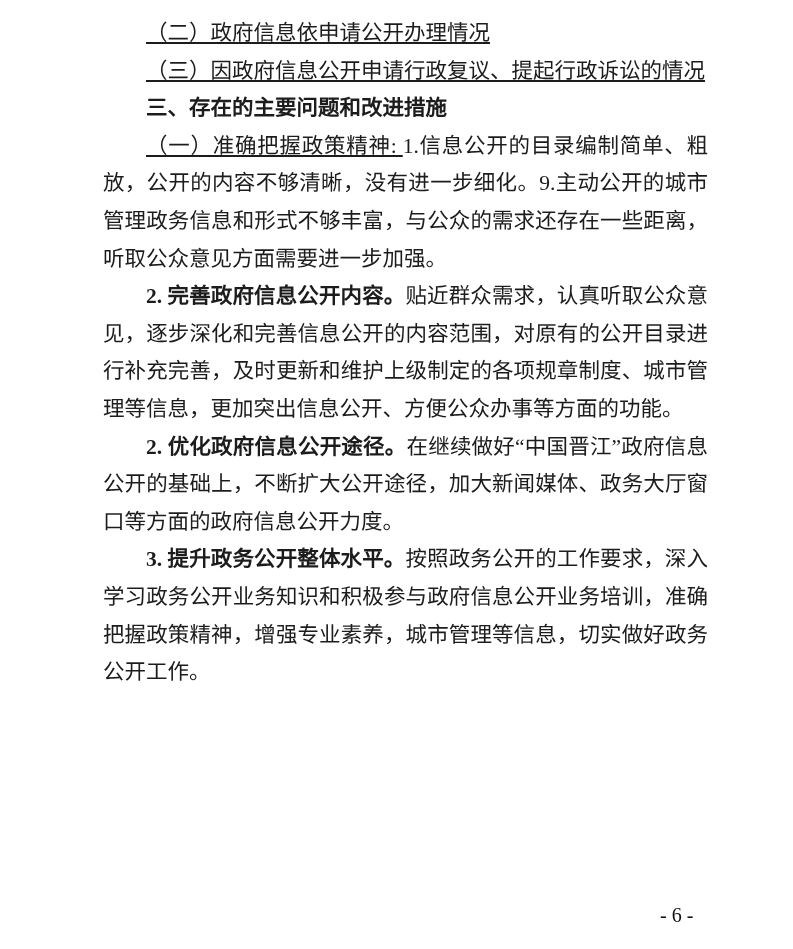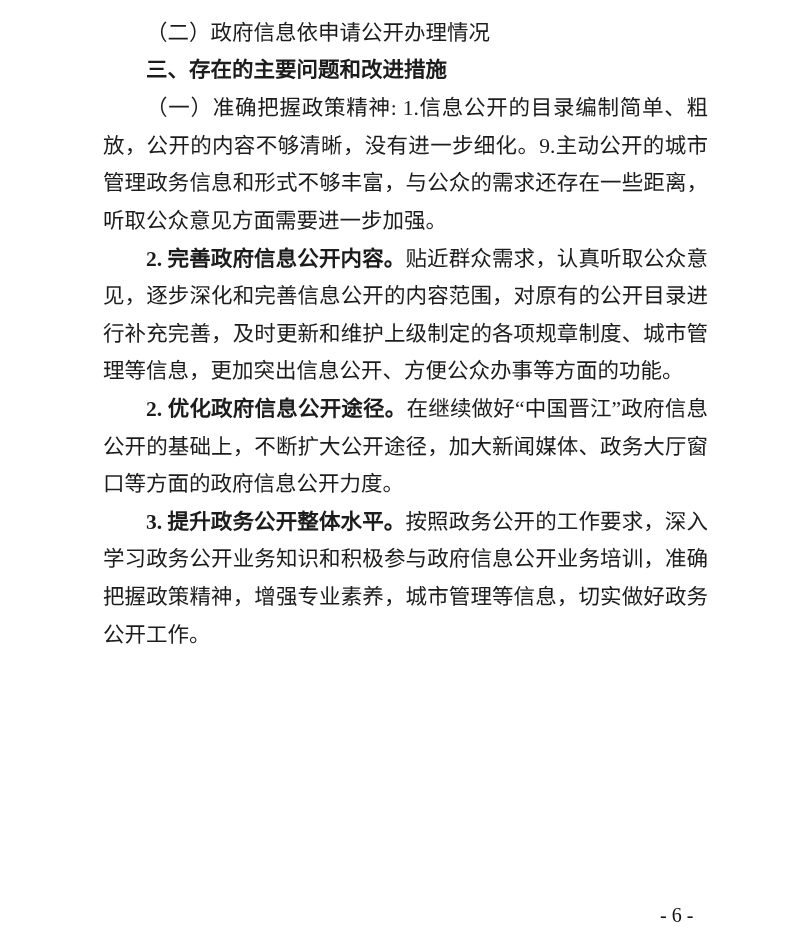--- a/index.html
+++ b/index.html
@@ -27,49 +27,51 @@
     text-justify: inter-character;
     text-align-last: left;
   }
   p.para {
     margin: 0;
     padding: 0;
     text-indent: 2em;
   }
   
   p.section {
-    font-family: Liberation Mono, monospace;
+    font-family: Liberation Sans, sans-serif;
     font-weight: 700;
   }
   
   p.sub {
     font-weight: 400;
   }
   .run-bold {
     font-weight: 700;
   }
   .run-kaiti {
     font-weight: 400;
+    text-decoration: underline;
   }
   .page-number {
     position: absolute;
     left: 660px;
     top: 904px;
     font-size: 20px;
     font-family: "Liberation Serif", "DejaVu Serif", serif;
     color: #111111;
     white-space: pre;
   }
 </style>
 </head>
 <body>
 
 <div class="page">
   <div class="text-block" id="doc-body">
       <p class="para sub"><span class="run-kaiti">（二）政府信息依申请公开办理情况</span></p>
+      <p class="para sub"><span class="run-kaiti">（三）因政府信息公开申请行政复议、提起行政诉讼的情况</span></p>
       <p class="para section"><span class="run-bold">三、存在的主要问题和改进措施</span></p>
       <p class="para body"><span class="run-kaiti">（一）准确把握政策精神: </span><span>1.信息公开的目录编制简单、粗放，公开的内容不够清晰，没有进一步细化。9.主动公开的城市管理政务信息和形式不够丰富，与公众的需求还存在一些距离，听取公众意见方面需要进一步加强。</span></p>
       <p class="para body"><span class="run-bold">2. 完善政府信息公开内容。</span><span>贴近群众需求，认真听取公众意见，逐步深化和完善信息公开的内容范围，对原有的公开目录进行补充完善，及时更新和维护上级制定的各项规章制度、城市管理等信息，更加突出信息公开、方便公众办事等方面的功能。</span></p>
       <p class="para body"><span class="run-bold">2. 优化政府信息公开途径。</span><span>在继续做好“中国晋江”政府信息公开的基础上，不断扩大公开途径，加大新闻媒体、政务大厅窗口等方面的政府信息公开力度。</span></p>
       <p class="para body"><span class="run-bold">3. 提升政务公开整体水平。</span><span>按照政务公开的工作要求，深入学习政务公开业务知识和积极参与政府信息公开业务培训，准确把握政策精神，增强专业素养，城市管理等信息，切实做好政务公开工作。</span></p>
     </div>
   <div class="page-number">- 6 -</div>
 </div>
 
 </body></html>

